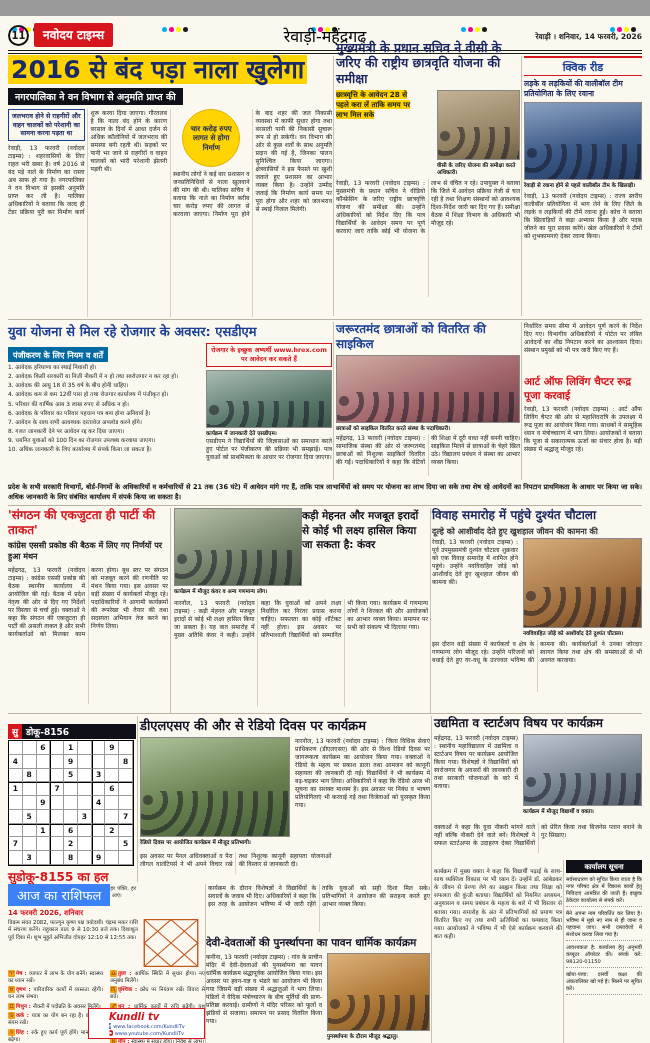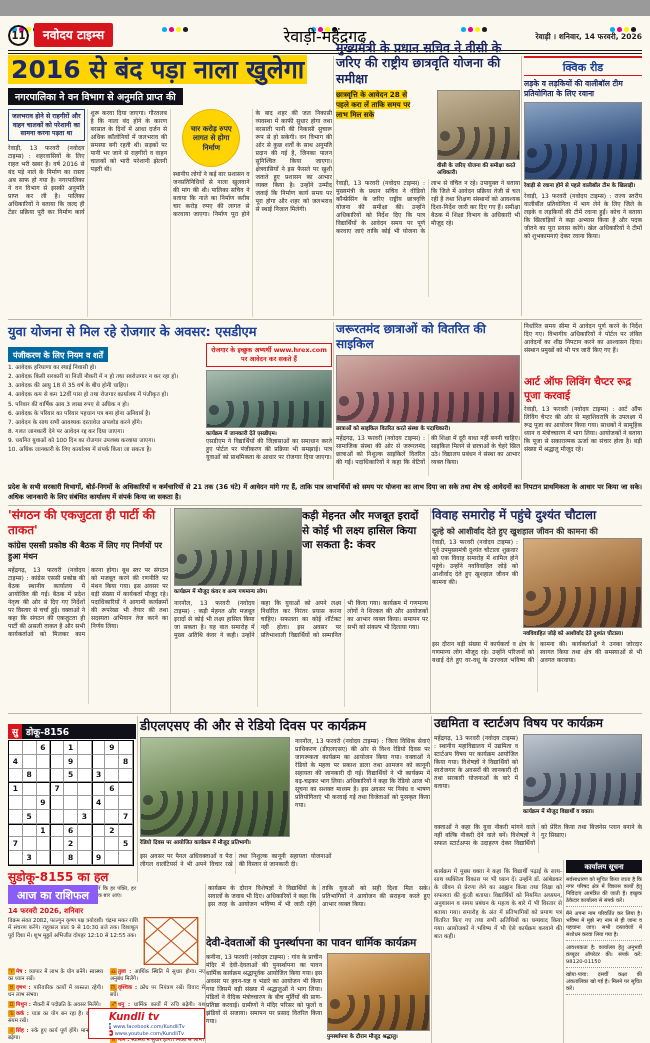--- a/index.html
+++ b/index.html
@@ -112,21 +112,21 @@
   .ph-st{height:72px;background:linear-gradient(165deg,#bec7d1,#76828f 60%,#525e6b)}
   
   .cont{left:208px;top:868px;width:222px;height:48px}
   
   .amb{left:434px;top:848px;width:128px}
   .ambbox{border:1.5px solid #d6151d;padding:3px;background:#fff}
   .ambbox h3{color:#d6151d;font-weight:bold;font-size:7.8px;line-height:1.45;text-align:center}
   .ambbody{font-size:5.8px;line-height:1.4;text-align:justify;margin-top:3px}
   
   .horo{left:8px;top:868px;width:197px;height:168px}
-  .horotitle{display:inline-block;background:#8b5cf6;color:#fff;font-weight:bold;font-size:11px;padding:2px 9px}
+  .horotitle{display:inline-block;background:#3b82f6;color:#fff;font-weight:normal;font-size:13px;padding:2px 9px}
   .horodate{color:#d6151d;font-weight:bold;font-size:7px;margin:2px 0}
   .prow{display:flex;gap:5px}
   .panchang{width:130px;font-size:5.4px;line-height:1.35;text-align:justify}
   .signs{margin-top:3px;column-count:2;column-gap:7px;height:92px;overflow:hidden}
   .sign{font-size:5.3px;line-height:1.3;margin-bottom:2.5px;break-inside:avoid;text-align:justify}
   .sign-icon{display:inline-block;width:7px;height:7px;background:#f5a11a;color:#7a2a00;
     font-size:5.5px;line-height:7px;text-align:center;border-radius:1px;margin-right:1px}
   .sign-name{color:#d6151d;font-weight:bold}
   .promo{position:absolute;left:80px;top:124px;width:117px;background:#fff;border:1px solid #d6151d;padding:2px 20px}
   .promo-logo{color:#d6151d;font-weight:bold;font-style:italic;font-size:10px}

